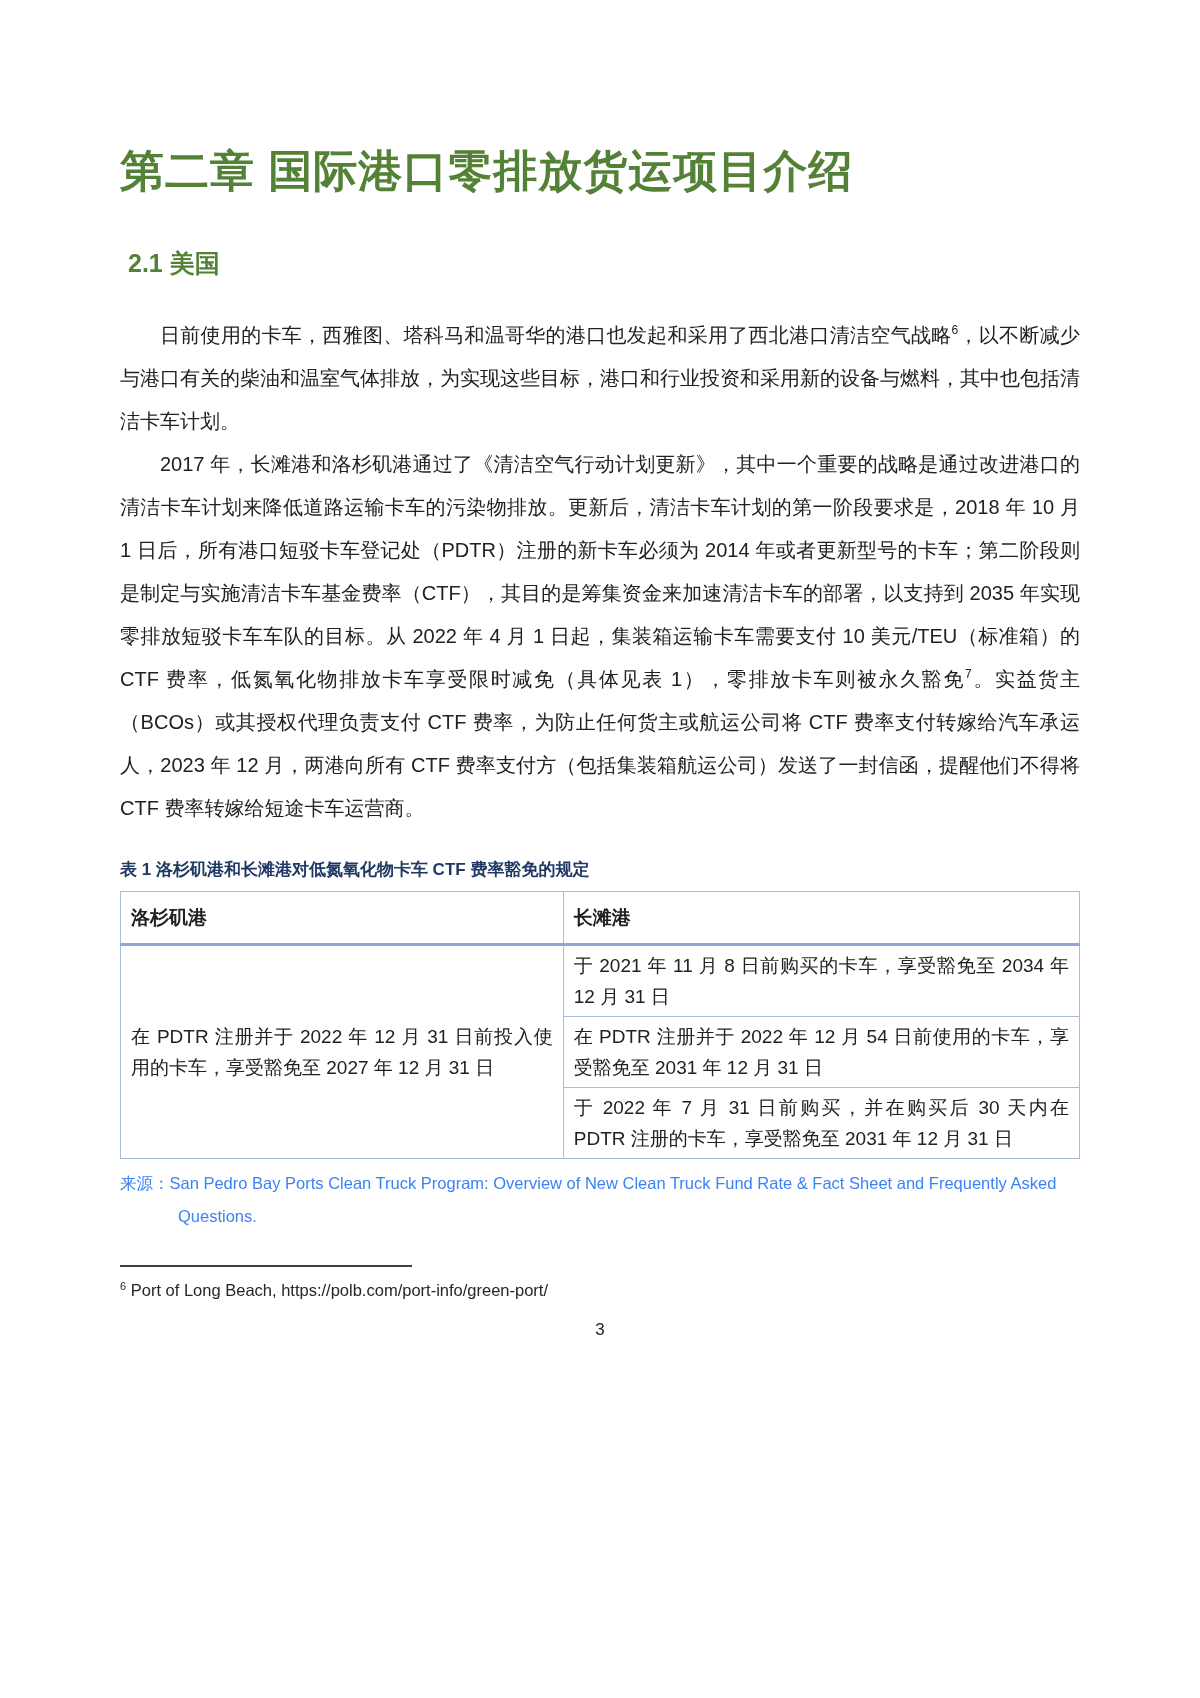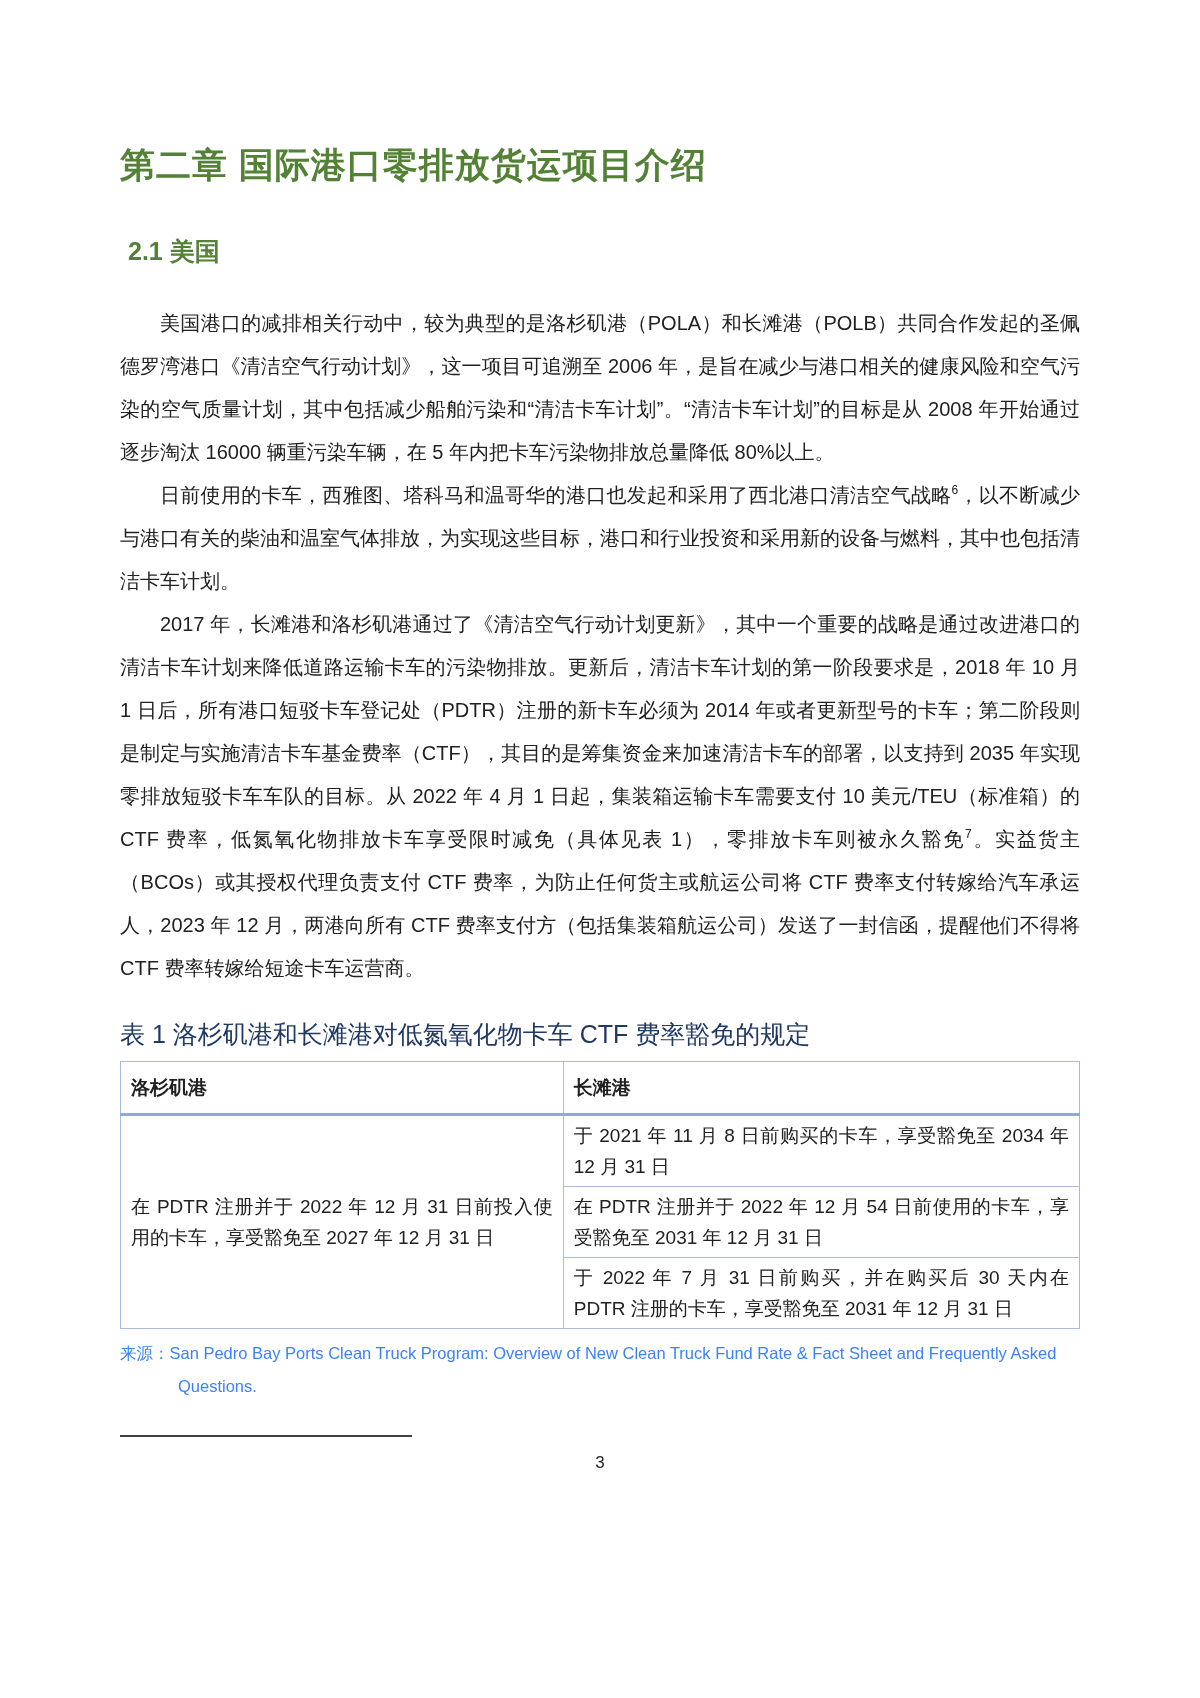--- a/index.html
+++ b/index.html
@@ -9,21 +9,21 @@
     margin:0 auto;
     background:#ffffff;
     box-sizing:border-box;
     padding:142px 120px 0 120px;
     font-family:"Liberation Sans", sans-serif;
     color:#212121;
     overflow:hidden;
   }
   .chapter-title {
     margin:0 0 46px 0;
-    font-size:35px;
+    font-size:44px;
     font-weight:700;
     color:#538135;
     letter-spacing:1px;
   }
   .section-heading {
     margin:0 0 34px 8px;
     font-size:25px;
     font-weight:700;
     color:#538135;
   }
@@ -34,22 +34,22 @@
     text-align:justify;
     text-indent:2em;
   }
   .sup-ref {
     font-size:12px;
     vertical-align:super;
     line-height:0;
   }
   .table-caption {
     margin:28px 0 10px 0;
-    font-size:25px;
-    font-weight:400;
+    font-size:17px;
+    font-weight:700;
     color:#1F3864;
   }
   table.ctf-table {
     width:100%;
     border-collapse:collapse;
     table-layout:fixed;
     font-size:19px;
     line-height:31px;
   }
   table.ctf-table th, table.ctf-table td {
@@ -97,21 +97,20 @@
 </style>
 </head>
 <body>
 
 <div class="page">
 
   <h1 class="chapter-title">第二章 国际港口零排放货运项目介绍</h1>
 
   <h2 class="section-heading">2.1 美国</h2>
 
-  <p class="body-para">美国港口的减排相关行动中，较为典型的是洛杉矶港（POLA）和长滩港（POLB）共同合作发起的圣佩德罗湾港口《清洁空气行动计划》，这一项目可追溯至 2006 年，是旨在减少与港口相关的健康风险和空气污染的空气质量计划，其中包括减少船舶污染和“清洁卡车计划”。“清洁卡车计划”的目标是从 2008 年开始通过逐步淘汰 16000 辆重污染车辆，在 5 年内把卡车污染物排放总量降低 80%以上。</p>
 
   <p class="body-para"><span>日前使用的卡车，西雅图、塔科马和温哥华的港口也发起和采用了西北港口清洁空气战略</span><sup class="sup-ref">6</sup><span>，以不断减少与港口有关的柴油和温室气体排放，为实现这些目标，港口和行业投资和采用新的设备与燃料，其中也包括清洁卡车计划。</span></p>
 
   <p class="body-para"><span>2017 年，长滩港和洛杉矶港通过了《清洁空气行动计划更新》，其中一个重要的战略是通过改进港口的清洁卡车计划来降低道路运输卡车的污染物排放。更新后，清洁卡车计划的第一阶段要求是，2018 年 10 月 1 日后，所有港口短驳卡车登记处（PDTR）注册的新卡车必须为 2014 年或者更新型号的卡车；第二阶段则是制定与实施清洁卡车基金费率（CTF），其目的是筹集资金来加速清洁卡车的部署，以支持到 2035 年实现零排放短驳卡车车队的目标。从 2022 年 4 月 1 日起，集装箱运输卡车需要支付 10 美元/TEU（标准箱）的 CTF 费率，低氮氧化物排放卡车享受限时减免（具体见表 1），零排放卡车则被永久豁免</span><sup class="sup-ref">7</sup><span>。实益货主（BCOs）或其授权代理负责支付 CTF 费率，为防止任何货主或航运公司将 CTF 费率支付转嫁给汽车承运人，2023 年 12 月，两港向所有 CTF 费率支付方（包括集装箱航运公司）发送了一封信函，提醒他们不得将 CTF 费率转嫁给短途卡车运营商。</span></p>
 
   <p class="table-caption">表 1  洛杉矶港和长滩港对低氮氧化物卡车 CTF 费率豁免的规定</p>
 
   <table class="ctf-table">
     <thead>
       <tr>
@@ -130,17 +129,18 @@
       <tr>
         <td>于 2022 年 7 月 31 日前购买，并在购买后 30 天内在 PDTR 注册的卡车，享受豁免至 2031 年 12 月 31 日</td>
       </tr>
     </tbody>
   </table>
 
   <p class="source-note"><span>来源：</span><span>San Pedro Bay Ports Clean Truck Program: Overview of New Clean Truck Fund Rate &amp; Fact Sheet and Frequently Asked Questions.</span></p>
 
   <hr class="footnote-sep">
 
+  <div class="footnote"><sup class="sup-ref">6</sup> <span>Port of Long Beach, https://polb.com/port-info/green-port/</span></div>
 
 
   <div class="page-number">3</div>
 
 </div>
 
 </body></html>

